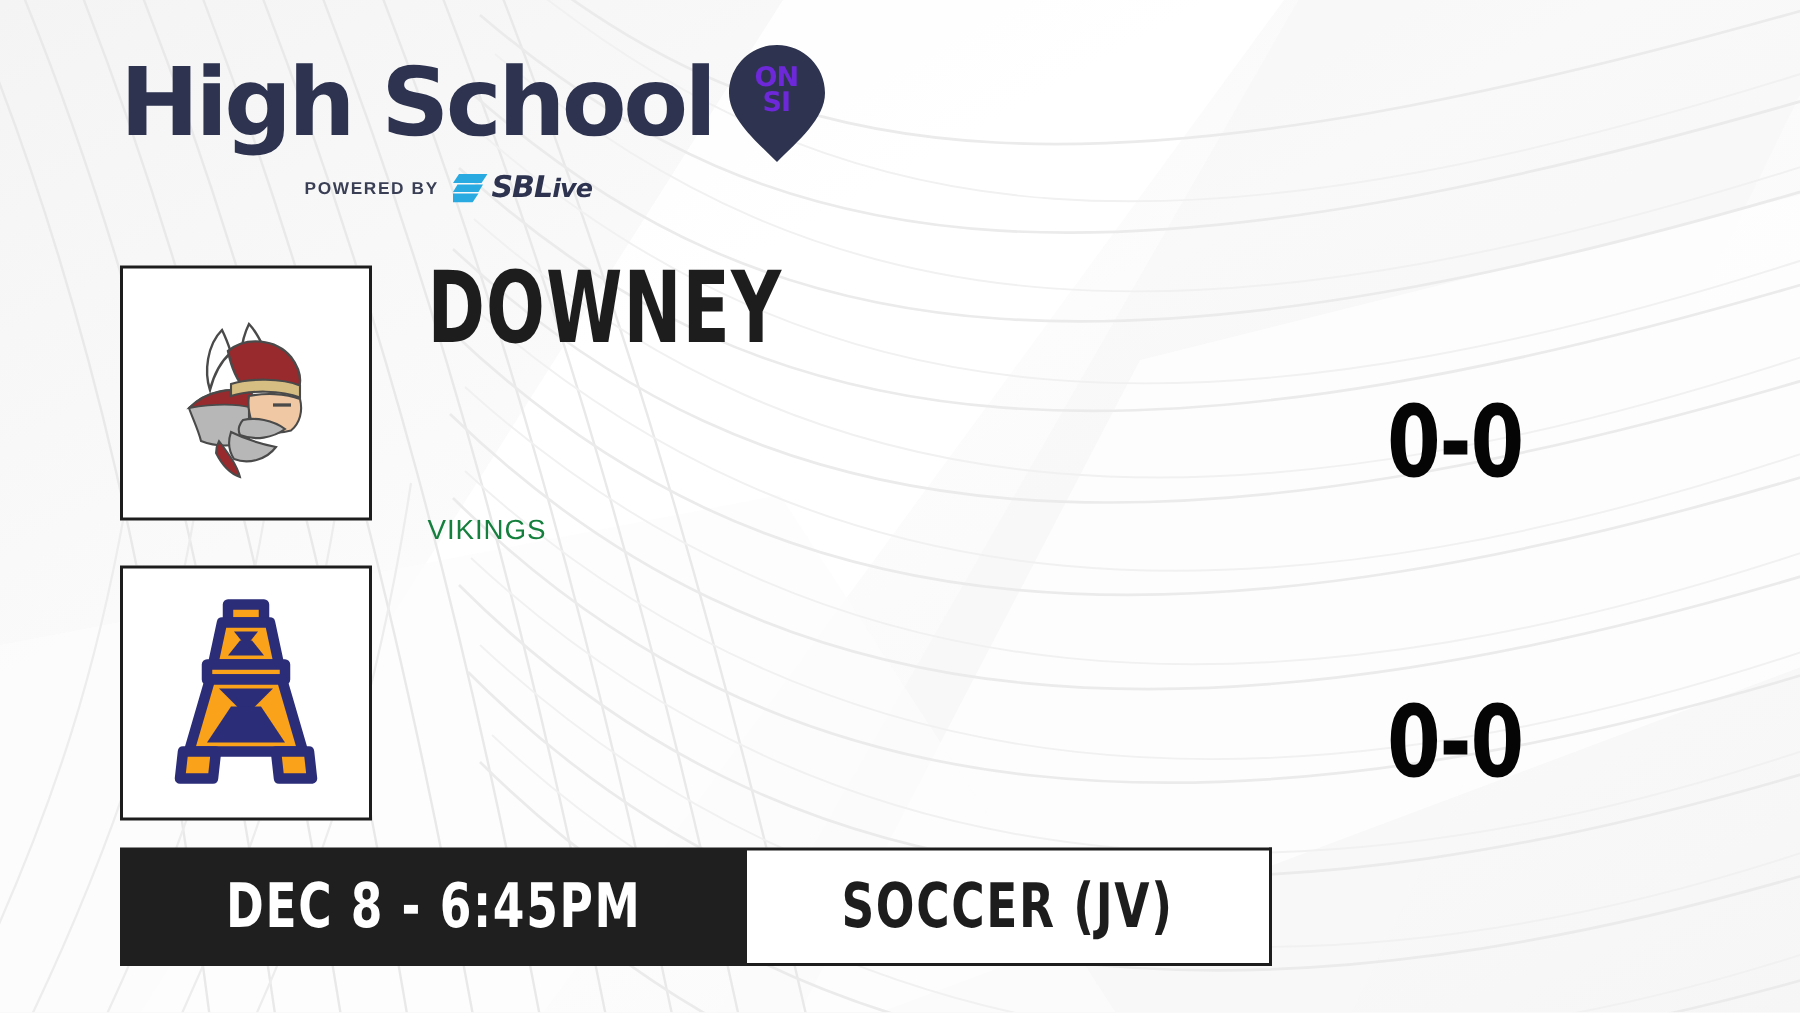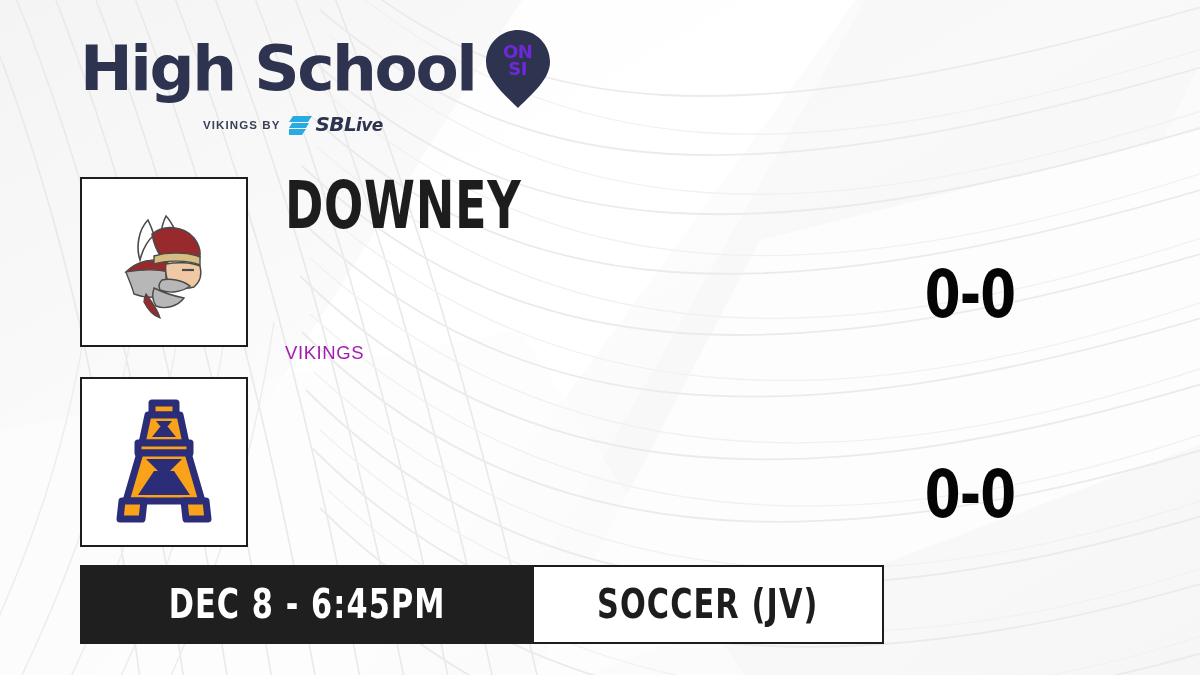--- a/index.html
+++ b/index.html
@@ -97,21 +97,21 @@
     letter-spacing:1px;
     margin-top:-4px;
   }
   .mascot{
     position:absolute;
     left:0;
     top:165px;
     font-family:"Liberation Sans", sans-serif;
     font-size:18.5px;
     letter-spacing:0.6px;
-    color:#a21caf;
+    color:#15803d;
     white-space:nowrap;
   }
 
   
   .score{
     position:absolute;z-index:3;
     font-family:"DejaVu Sans", sans-serif;
     font-weight:bold;
     font-size:66px;
     line-height:66px;
@@ -126,21 +126,21 @@
 
   
   .infobar{
     position:absolute;left:80px;top:565px;z-index:3;
     display:flex;align-items:stretch;height:79px;
   }
   .infobar-date{
     background:#1f1f1f;
     color:#ffffff;
     display:flex;align-items:center;justify-content:center;
-    padding:0 40px;
+    padding:0 22px;
   }
   .infobar-sport{
     background:#ffffff;
     color:#1d1d1d;
     border:2px solid #1d1d1d;
     border-left:none;
     box-sizing:border-box;
     display:flex;align-items:center;justify-content:center;
     padding:0 24px;
   }
@@ -240,21 +240,21 @@
           <path d="M32 0 C14.3 0 0 14.3 0 32 C0 49 18 64 32 78 C46 64 64 49 64 32 C64 14.3 49.7 0 32 0 Z" fill="#2e3350"></path>
         </svg>
         <div class="pin-label">
           <span>ON</span>
           <span>SI</span>
         </div>
       </div>
     </div>
 
     <div class="powered">
-      <div class="powered-text">VIKINGS BY</div>
+      <div class="powered-text">POWERED BY</div>
       <div class="sblive">
         <div class="sbl-mark">
           <svg width="23" height="19" viewBox="0 0 23 19" xmlns="http://www.w3.org/2000/svg">
             <polygon points="4,0 23,0 19,6 0,6" fill="#29abe2"></polygon>
             <polygon points="3,7 20,7 17,12 0,12" fill="#29abe2"></polygon>
             <polygon points="0,13 17,13 13,19 -3,19" fill="#29abe2"></polygon>
           </svg>
         </div>
         <div class="sbl-word"><span>SBL</span><span class="lo">ive</span></div>
       </div>

